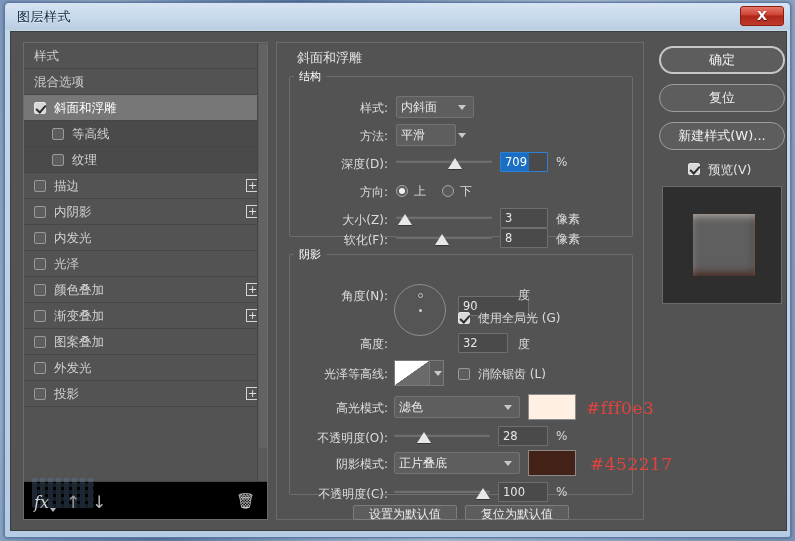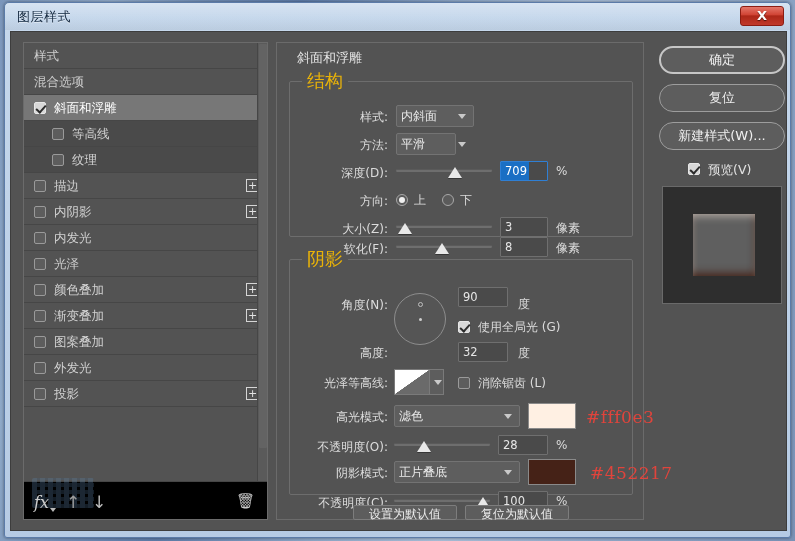--- a/index.html
+++ b/index.html
@@ -134,22 +134,22 @@
     background: #535353;
     border: 1px solid #6b6b6b;
   }
   fieldset.grp {
     position: absolute;
     border: 1px solid #6d6d6d;
     border-radius: 2px;
     margin: 0; padding: 0;
   }
   fieldset.grp > legend {
-    color: #eab308; font-size: 18px;
-    padding: 0 5px; margin-left: 12px;
+    color: #ffffff; font-size: 11px;
+    padding: 0 5px; margin-left: 4px;
   }
   #grp-structure { left: 12px; top: 26px; width: 344px; height: 168px; }
   #grp-shading   { left: 12px; top: 204px; width: 344px; height: 248px; }
   #panel-title {
     position: absolute; left: 20px; top: 6px;
     color: #e6e6e6; font-size: 13px;
   }
   .lbl {
     position: absolute; color: #dcdcdc; font-size: 12px;
     text-align: right; white-space: nowrap;
@@ -435,21 +435,21 @@
       </fieldset>
 
       <fieldset class="grp" id="grp-shading">
         <legend>阴影</legend>
 
         <div class="lbl" style="left:12px; top:26px; width:86px;">角度(N):</div>
         <div id="dial" style="left:104px; top:22px;">
           <div id="dial-mark"></div>
           <div id="dial-center"></div>
         </div>
-        <input class="num" style="left: 168px; top: 16px; width: 50px;" value="90">
+        <input class="num" style="left: 168px; top: 34px; width: 71px;" value="90">
         <div class="unit" style="left:228px; top:25px;">度</div>
 
         <div class="chk on" style="left:168px; top:50px;"></div>
         <div class="chklbl" style="left:188px; top:48px;">使用全局光 (G)</div>
 
         <div class="lbl" style="left:32px; top:74px; width:66px;">高度:</div>
         <input class="num" style="left: 168px; top: 71px; width: 50px;" value="32">
         <div class="unit" style="left:228px; top:74px;">度</div>
 
         <div class="lbl" style="left:6px; top:104px; width:92px;">光泽等高线:</div>

